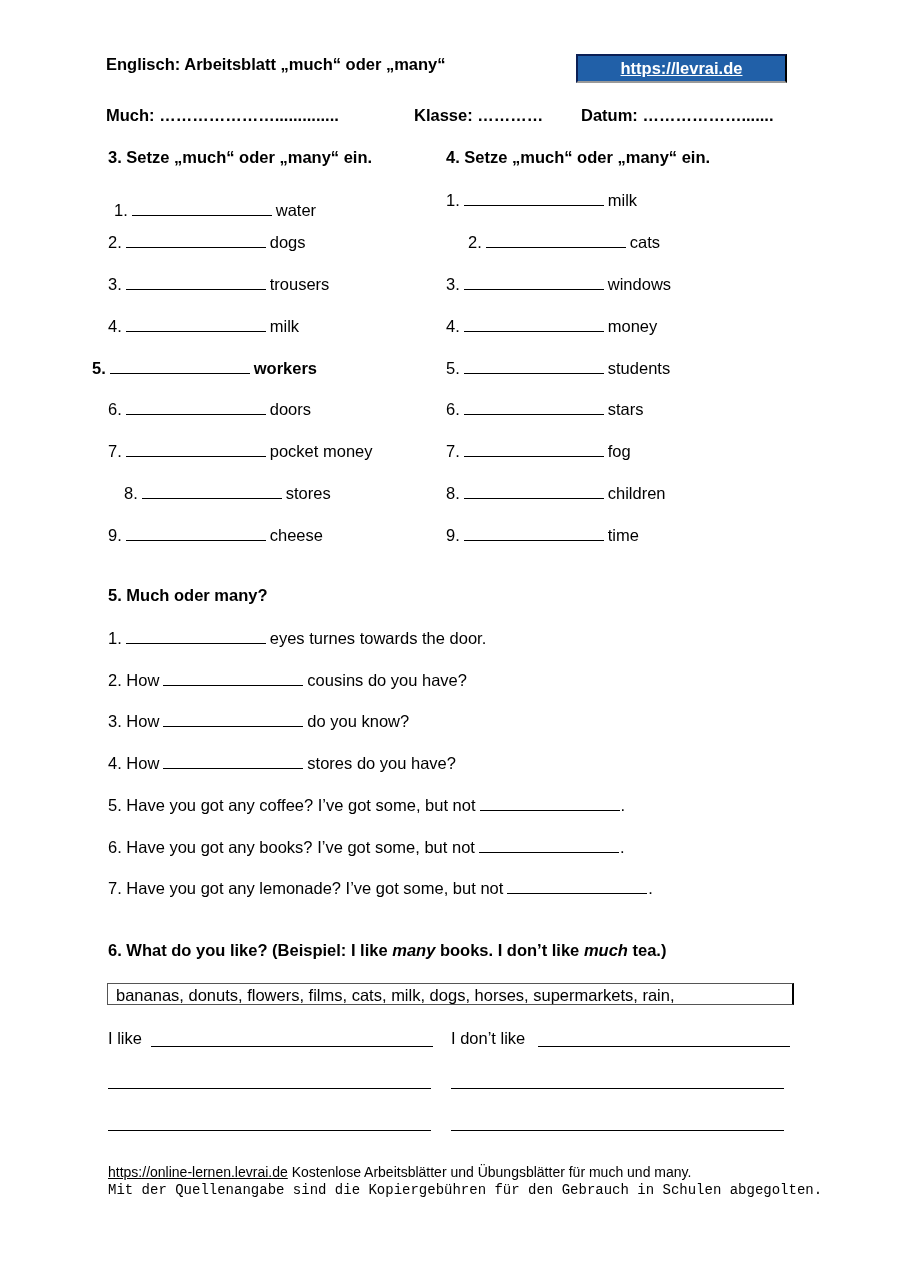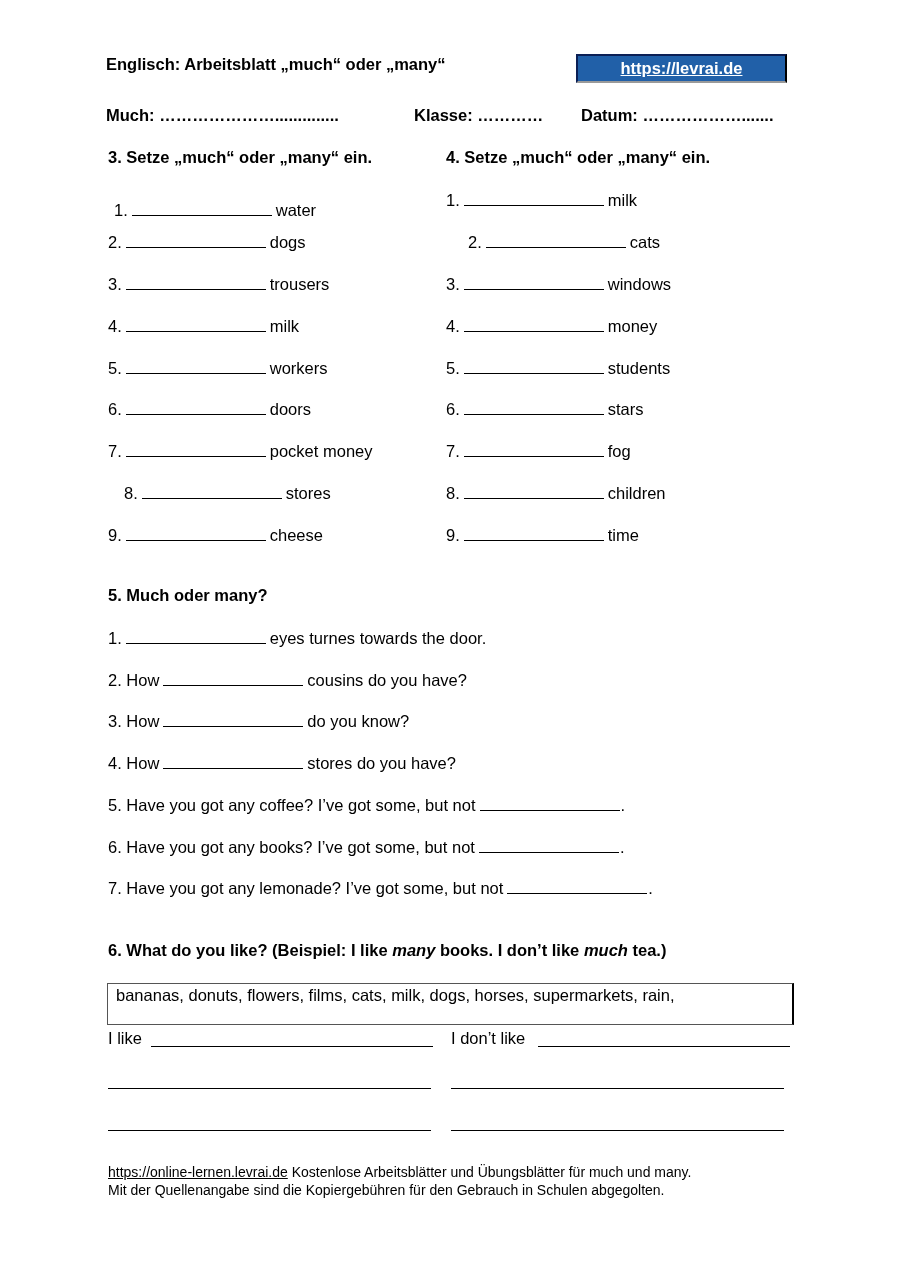--- a/index.html
+++ b/index.html
@@ -23,21 +23,21 @@
     }
     .meta { top: 106px; font-size: 16.5px; font-weight: bold; }
     .sec { font-size: 16.5px; font-weight: bold; }
     .row { font-size: 16.5px; }
     .num { display: inline-block; }
     .blank {
       display: inline-block; border-bottom: 1.3px solid #000; height: 15px;
       vertical-align: baseline; margin: 0 4px;
     }
     .wordbox {
-      left: 107px; top: 983px; width: 687px; height: 42px;
+      left: 107px; top: 983px; width: 687px; height: 22px;
       border: 1.3px solid #555; border-right: 2px solid #000;
       box-sizing: border-box; font-size: 16.5px; padding-left: 8px; line-height: 23px;
     }
     .longline { border-bottom: 1.3px solid #000; height: 1px; }
     .footer { left: 108px; font-size: 14px; line-height: 18px; }
     .footer a { color: #000; text-decoration: underline; }
     .i { font-style: italic; }
   </style>
 </head>
 <body>
@@ -50,21 +50,21 @@
 <div class="abs meta" style="left:106px;">Much: …………………..............</div>
 <div class="abs meta" style="left:414px;">Klasse: …………</div>
 <div class="abs meta" style="left:581px;">Datum: ……………….......</div>
 
 <div class="abs sec" style="left:108px; top:148px;">3. Setze „much“ oder „many“ ein.</div>
 <div id="s3">
     <div class="abs row" style="left: 108px; top: 200px; margin-left: 6px;"><span class="num">1.</span><span class="blank" style="width:140px"></span><span>water</span></div>
     <div class="abs row" style="left: 108px; top: 232px; text-align: right;"><span class="num">2.</span><span class="blank" style="width:140px"></span><span>dogs</span></div>
     <div class="abs row" style="left: 108px; top: 274px;"><span class="num">3.</span><span class="blank" style="width:140px"></span><span>trousers</span></div>
     <div class="abs row" style="left: 108px; top: 316px;"><span class="num">4.</span><span class="blank" style="width:140px"></span><span>milk</span></div>
-    <div class="abs row" style="left: 108px; top: 358px;"><span class="num">5.</span><span class="blank" style="width:140px"></span><span>workers</span></div>
+    <div class="abs row" style="left: 92px; top: 358px; font-weight: bold;"><span class="num">5.</span><span class="blank" style="width:140px"></span><span>workers</span></div>
     <div class="abs row" style="left: 108px; top: 399px;"><span class="num">6.</span><span class="blank" style="width:140px"></span><span>doors</span></div>
     <div class="abs row" style="left: 108px; top: 441px;"><span class="num">7.</span><span class="blank" style="width:140px"></span><span>pocket money</span></div>
     <div class="abs row" style="left: 108px; top: 483px; margin-left: 16px;"><span class="num">8.</span><span class="blank" style="width:140px"></span><span>stores</span></div>
     <div class="abs row" style="left: 108px; top: 525px;"><span class="num">9.</span><span class="blank" style="width:140px"></span><span>cheese</span></div>
   </div>
 
 <div class="abs sec" style="left:446px; top:148px;">4. Setze „much“ oder „many“ ein.</div>
 <div id="s4">
     <div class="abs row" style="left: 446px; top: 190px;"><span class="num">1.</span><span class="blank" style="width:140px"></span><span>milk</span></div>
     <div class="abs row" style="left: 446px; top: 232px; margin-left: 22px;"><span class="num">2.</span><span class="blank" style="width:140px"></span><span>cats</span></div>
@@ -103,13 +103,13 @@
 <div class="abs longline" style="left:538px; top:1045px; width:252px;"></div>
 
 <div class="abs longline" style="left:108px; top:1087px; width:323px;"></div>
 <div class="abs longline" style="left:451px; top:1087px; width:333px;"></div>
 <div class="abs longline" style="left:108px; top:1129px; width:323px;"></div>
 <div class="abs longline" style="left:451px; top:1129px; width:333px;"></div>
 
 <div class="abs footer" style="top:1163px;">
   <a>https://online-lernen.levrai.de</a><span> Kostenlose Arbeitsblätter und Übungsblätter für much und many.</span>
 </div>
-<div class="abs footer" style="top:1181px;">Mit der Quellenangabe sind die Kopiergebühren für den Gebrauch in Schulen abgegolten.</div>
+<div class="abs footer" style="top:1181px;font-family:Liberation Mono, monospace;">Mit der Quellenangabe sind die Kopiergebühren für den Gebrauch in Schulen abgegolten.</div>
 
 </body></html>

